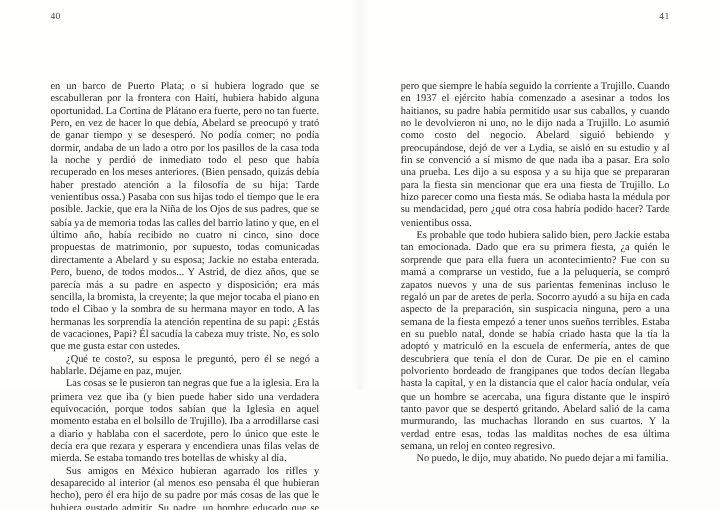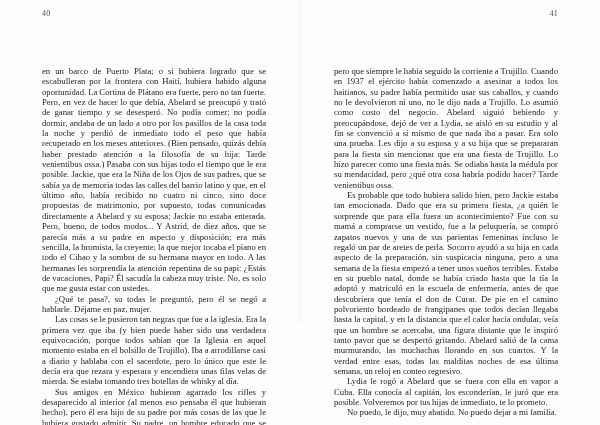--- a/index.html
+++ b/index.html
@@ -62,27 +62,26 @@
   }
 </style>
 </head>
 <body>
 
 <div class="spread">
   <div class="page left">
     <div class="pagenum">40</div>
     <div class="text">
         <p class="para">en un barco de Puerto Plata; o si hubiera logrado que se escabulleran por la frontera con Haití, hubiera habido alguna oportunidad. La Cortina de Plátano era fuerte, pero no tan fuerte. Pero, en vez de hacer lo que debía, Abelard se preocupó y trató de ganar tiempo y se desesperó. No podía comer; no podía dormir, andaba de un lado a otro por los pasillos de la casa toda la noche y perdió de inmediato todo el peso que había recuperado en los meses anteriores. (Bien pensado, quizás debía haber prestado atención a la filosofía de su hija: Tarde venientibus ossa.) Pasaba con sus hijas todo el tiempo que le era posible. Jackie, que era la Niña de los Ojos de sus padres, que se sabía ya de memoria todas las calles del barrio latino y que, en el último año, había recibido no cuatro ni cinco, sino doce propuestas de matrimonio, por supuesto, todas comunicadas directamente a Abelard y su esposa; Jackie no estaba enterada. Pero, bueno, de todos modos... Y Astrid, de diez años, que se parecía más a su padre en aspecto y disposición; era más sencilla, la bromista, la creyente; la que mejor tocaba el piano en todo el Cibao y la sombra de su hermana mayor en todo. A las hermanas les sorprendía la atención repentina de su papi: ¿Estás de vacaciones, Papi? Él sacudía la cabeza muy triste. No, es solo que me gusta estar con ustedes.</p>
-        <p class="para indent">¿Qué te pasa?, su todas le preguntó, pero él se negó a hablarle. Déjame en paz, mujer.</p>
+        <p class="para indent">¿Qué te costo?, su esposa le preguntó, pero él se negó a hablarle. Déjame en paz, mujer.</p>
         <p class="para indent">Las cosas se le pusieron tan negras que fue a la iglesia. Era la primera vez que iba (y bien puede haber sido una verdadera equivocación, porque todos sabían que la Iglesia en aquel momento estaba en el bolsillo de Trujillo). Iba a arrodillarse casi a diario y hablaba con el sacerdote, pero lo único que este le decía era que rezara y esperara y encendiera unas filas velas de mierda. Se estaba tomando tres botellas de whisky al día.</p>
         <p class="para indent">Sus amigos en México hubieran agarrado los rifles y desaparecido al interior (al menos eso pensaba él que hubieran hecho), pero él era hijo de su padre por más cosas de las que le hubiera gustado admitir. Su padre, un hombre educado que se había opuesto a enviar a su hija a México</p>
       </div>
   </div>
   <div class="page right">
     <div class="pagenum">41</div>
     <div class="text">
         <p class="para">pero que siempre le había seguido la corriente a Trujillo. Cuando en 1937 el ejército había comenzado a asesinar a todos los haitianos, su padre había permitido usar sus caballos, y cuando no le devolvieron ni uno, no le dijo nada a Trujillo. Lo asumió como costo del negocio. Abelard siguió bebiendo y preocupándose, dejó de ver a Lydia, se aisló en su estudio y al fin se convenció a sí mismo de que nada iba a pasar. Era solo una prueba. Les dijo a su esposa y a su hija que se prepararan para la fiesta sin mencionar que era una fiesta de Trujillo. Lo hizo parecer como una fiesta más. Se odiaba hasta la médula por su mendacidad, pero ¿qué otra cosa habría podido hacer? Tarde venientibus ossa.</p>
         <p class="para indent">Es probable que todo hubiera salido bien, pero Jackie estaba tan emocionada. Dado que era su primera fiesta, ¿a quién le sorprende que para ella fuera un acontecimiento? Fue con su mamá a comprarse un vestido, fue a la peluquería, se compró zapatos nuevos y una de sus parientas femeninas incluso le regaló un par de aretes de perla. Socorro ayudó a su hija en cada aspecto de la preparación, sin suspicacia ninguna, pero a una semana de la fiesta empezó a tener unos sueños terribles. Estaba en su pueblo natal, donde se había criado hasta que la tía la adoptó y matriculó en la escuela de enfermería, antes de que descubriera que tenía el don de Curar. De pie en el camino polvoriento bordeado de frangipanes que todos decían llegaba hasta la capital, y en la distancia que el calor hacía ondular, veía que un hombre se acercaba, una figura distante que le inspiró tanto pavor que se despertó gritando. Abelard salió de la cama murmurando, las muchachas llorando en sus cuartos. Y la verdad entre esas, todas las malditas noches de esa última semana, un reloj en conteo regresivo.</p>
-        <p class="para indent">Lydia le rogó a Abelard que se fuera con ella en vapor a Cuba. Ella conocía al capitán, los esconderían, le juró que era posible. Volveremos por tus hijas de inmediato, te lo prometo.</p>
         <p class="para indent">No puedo, le dijo, muy abatido. No puedo dejar a mi familia.</p>
       </div>
   </div>
 </div>
 
 </body></html>

